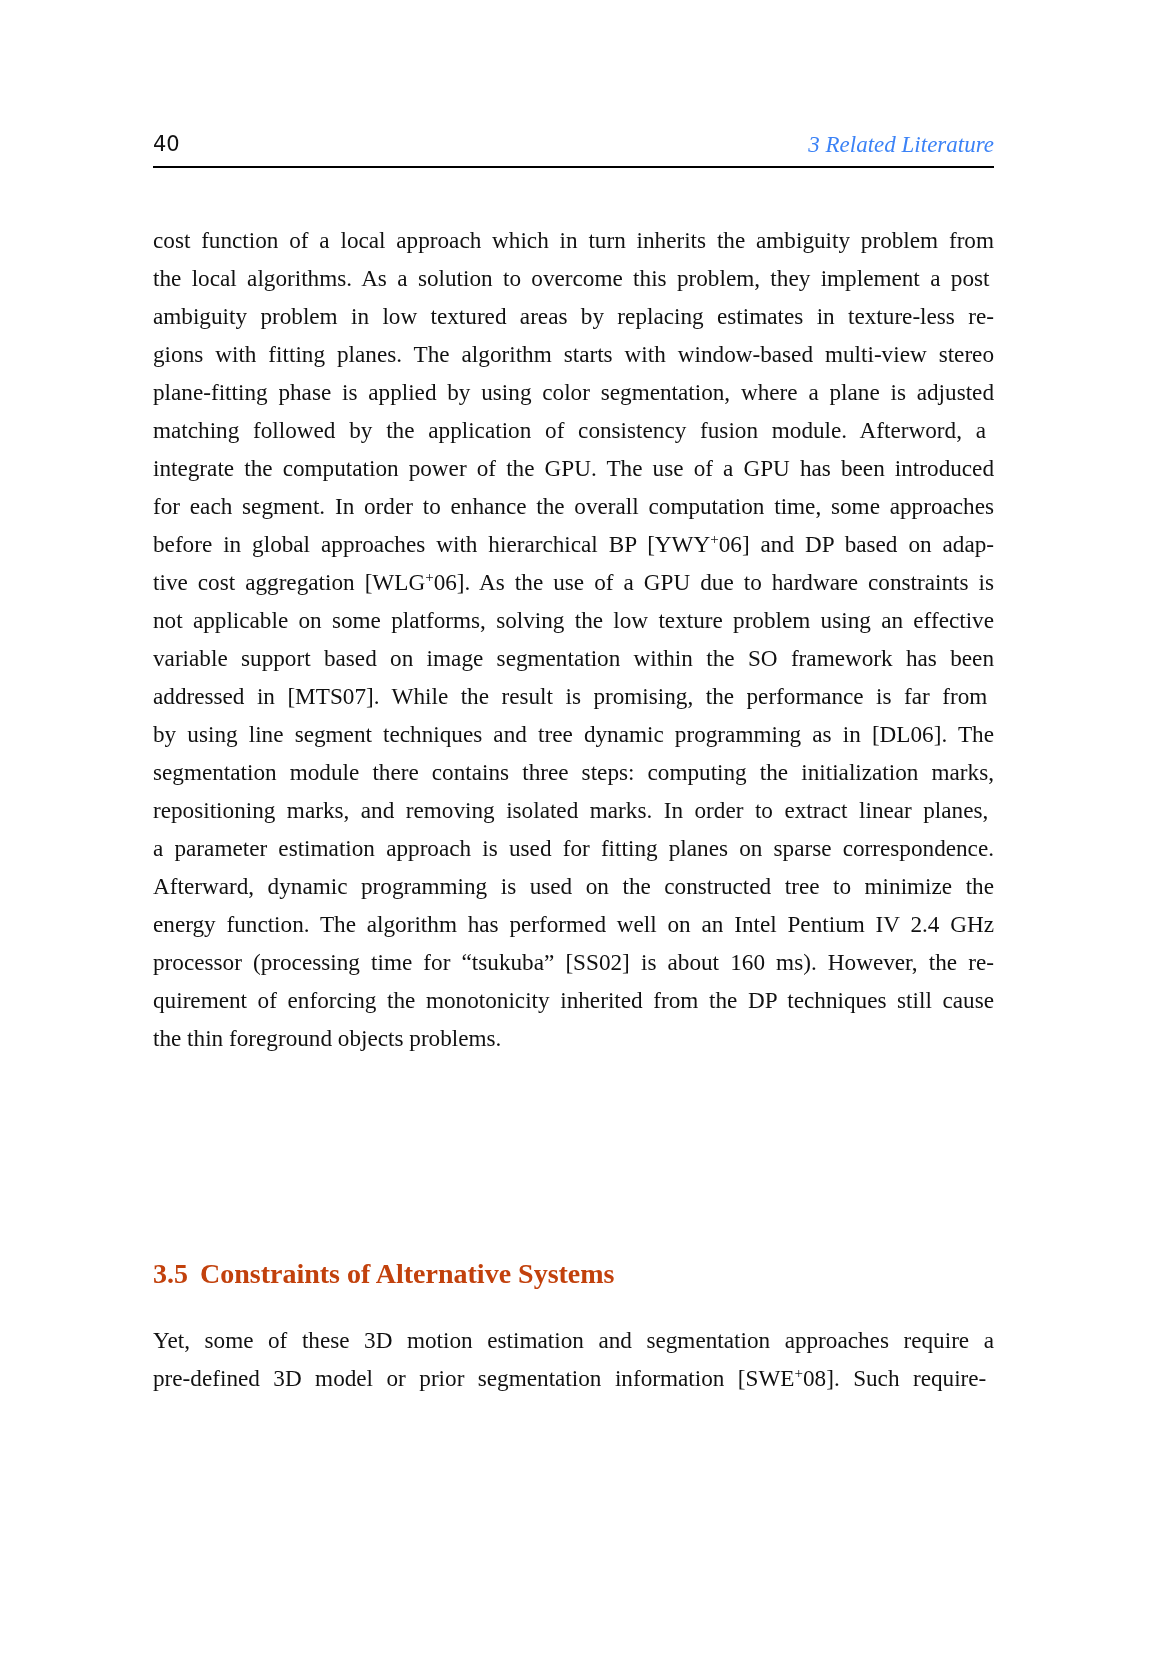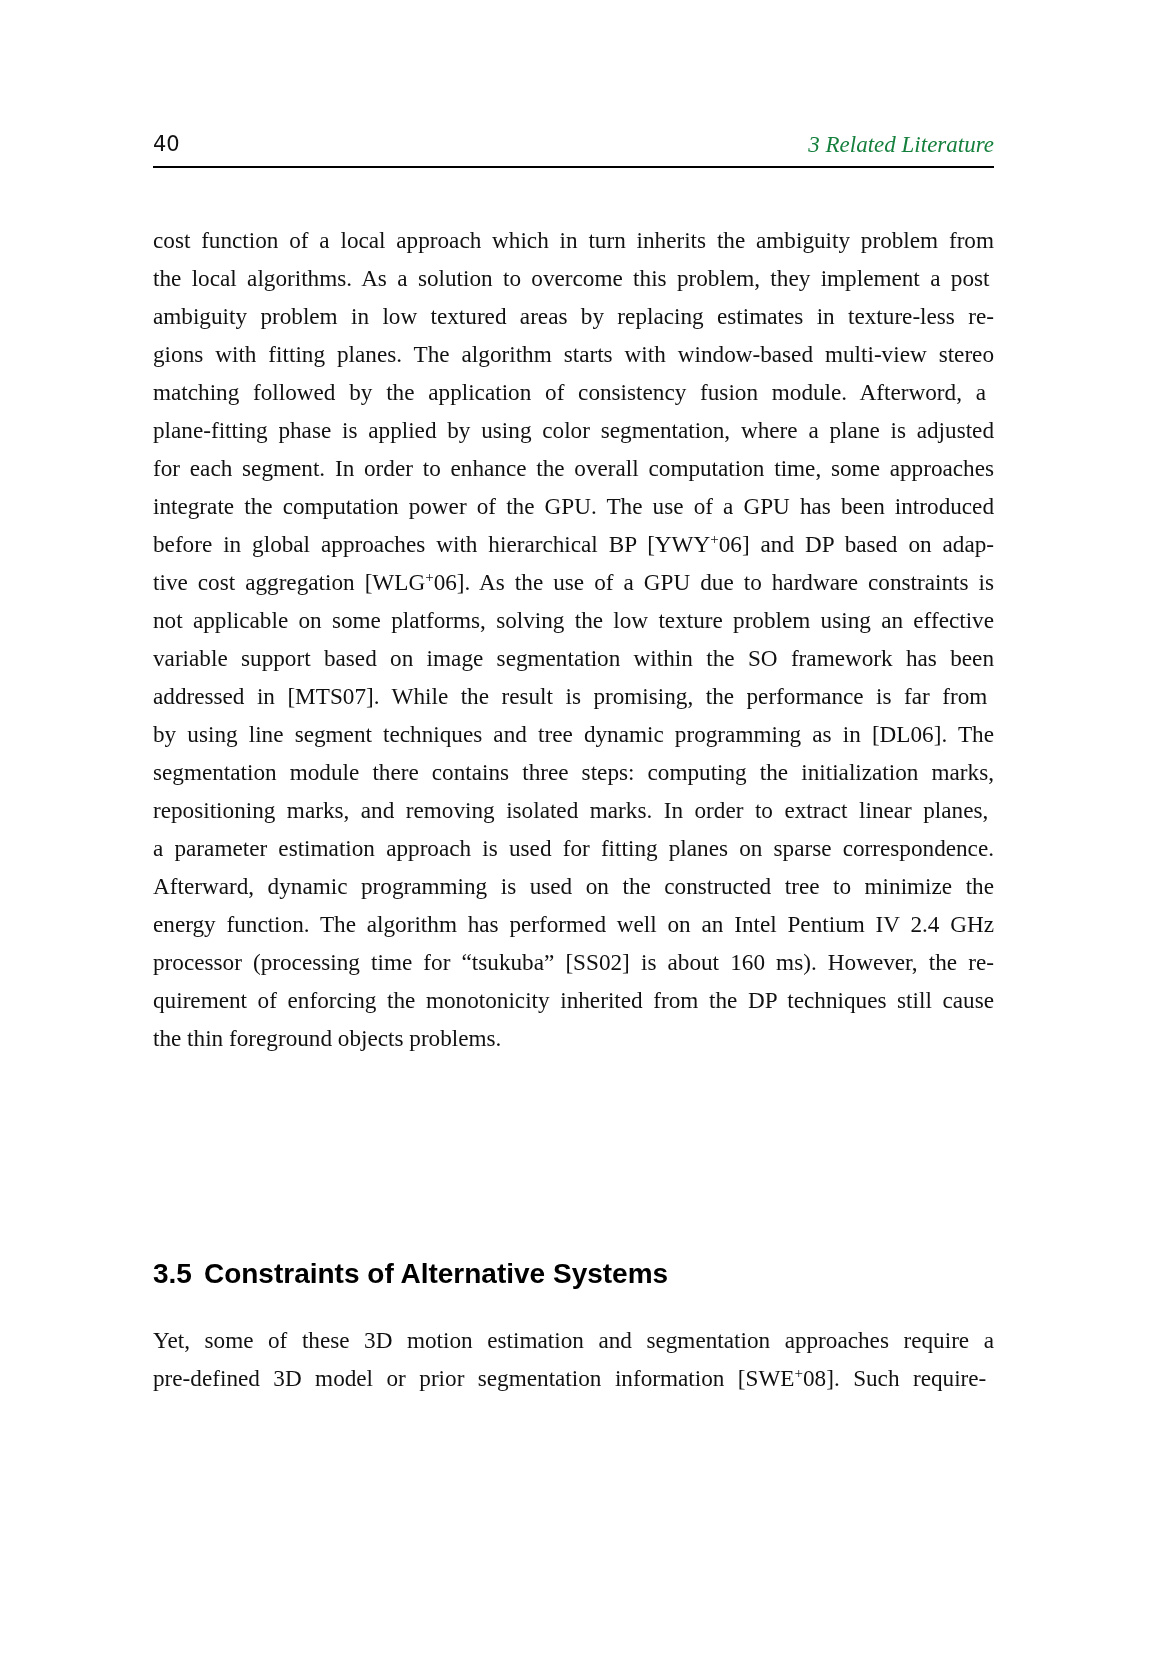--- a/index.html
+++ b/index.html
@@ -8,60 +8,60 @@
     .running-head {
       position: absolute; left: 153px; top: 130px; width: 841px; height: 36px;
       border-bottom: 2.4px solid #000;
     }
     .page-number {
       position: absolute; left: 0; top: 2px;
       font-family: "DejaVu Sans", sans-serif; font-size: 21px; color: #111;
     }
     .chapter-title {
       position: absolute; right: 0; top: 2px;
-      font-family: "Liberation Serif", serif; font-style: italic; font-size: 23px; color: #15803d;
+      font-family: "Liberation Serif", serif; font-style: italic; font-size: 23px; color: #3b82f6;
     }
     .text-block {
       position: absolute; left: 153px; width: 841px;
       font-family: "Liberation Serif", serif; font-size: 23.2px; color: #111;
     }
     .line {
       display: block; height: 38px; line-height: 38px; white-space: nowrap;
       text-align: justify; text-align-last: justify;
     }
     .line.last { text-align-last: left; }
     sup { font-size: 15px; line-height: 0; vertical-align: 8px; }
     .para1 { top: 221px; }
     .section-heading {
       position: absolute; left: 153px; top: 1235px;
-      font-family: Liberation Sans, sans-serif; font-weight: bold; font-size: 28px; color: #000000;
+      font-family: Liberation Serif, serif; font-weight: bold; font-size: 28px; color: #c2410c;
       white-space: nowrap;
     }
     .section-heading .num { margin-right: 12px; }
     .para2 { top: 1321px; }
   </style>
 </head>
 <body>
 
 <div class="page">
 
   <div class="running-head">
     <span class="page-number">40</span>
     <span class="chapter-title">3  Related Literature</span>
   </div>
 
   <div class="text-block para1">
     <span class="line" style="text-align: left; text-align-last: left; word-spacing: 5.00481px;">cost function of a local approach which in turn inherits the ambiguity problem from</span>
     <span class="line" style="text-align: left; text-align-last: left; word-spacing: 4.55022px;">the local algorithms.  As a solution to overcome this problem, they implement a post</span>
     <span class="line" style="text-align: left; text-align-last: left; word-spacing: 7.55682px;">ambiguity problem in low textured areas by replacing estimates in texture-less re-</span>
     <span class="line" style="text-align: left; text-align-last: left; word-spacing: 6.15469px;">gions with fitting planes. The algorithm starts with window-based multi-view stereo</span>
+    <span class="line" style="text-align: left; text-align-last: left; word-spacing: 4.99219px;">plane-fitting phase is applied by using color segmentation, where a plane is adjusted</span>
     <span class="line" style="text-align: left; text-align-last: left; word-spacing: 7.96165px;">matching followed by the application of consistency fusion module.  Afterword, a</span>
-    <span class="line" style="text-align: left; text-align-last: left; word-spacing: 4.99219px;">plane-fitting phase is applied by using color segmentation, where a plane is adjusted</span>
+    <span class="line" style="text-align: left; text-align-last: left; word-spacing: 4.31027px;">integrate the computation power of the GPU. The use of a GPU has been introduced</span>
     <span class="line" style="text-align: left; text-align-last: left; word-spacing: 3.98047px;">for each segment. In order to enhance the overall computation time, some approaches</span>
-    <span class="line" style="text-align: left; text-align-last: left; word-spacing: 4.31027px;">integrate the computation power of the GPU. The use of a GPU has been introduced</span>
     <span class="line" style="text-align: left; text-align-last: left; word-spacing: 5.13151px;"><span>before in global approaches with hierarchical BP [YWY</span><sup>+</sup><span>06] and DP based on adap-</span></span>
     <span class="line" style="text-align: left; text-align-last: left; word-spacing: 4.22545px;"><span>tive cost aggregation [WLG</span><sup>+</sup><span>06]. As the use of a GPU due to hardware constraints is</span></span>
     <span class="line" style="text-align: left; text-align-last: left; word-spacing: 4.49089px;">not applicable on some platforms, solving the low texture problem using an effective</span>
     <span class="line" style="text-align: left; text-align-last: left; word-spacing: 7.55398px;">variable support based on image segmentation within the SO framework has been</span>
     <span class="line" style="text-align: left; text-align-last: left; word-spacing: 6.67188px;">addressed in [MTS07].  While the result is promising, the performance is far from</span>
     <span class="line" style="text-align: left; text-align-last: left; word-spacing: 5.34896px;">by using line segment techniques and tree dynamic programming as in [DL06]. The</span>
     <span class="line" style="text-align: left; text-align-last: left; word-spacing: 7.29861px;">segmentation module there contains three steps: computing the initialization marks,</span>
     <span class="line" style="text-align: right; text-align-last: left; word-spacing: 5.69141px;">repositioning marks, and removing isolated marks.  In order to extract linear planes,</span>
     <span class="line" style="text-align: left; text-align-last: left; word-spacing: 5.39489px;">a parameter estimation approach is used for fitting planes on sparse correspondence.</span>
     <span class="line" style="text-align: left; text-align-last: left; word-spacing: 7.73153px;">Afterward, dynamic programming is used on the constructed tree to minimize the</span>

